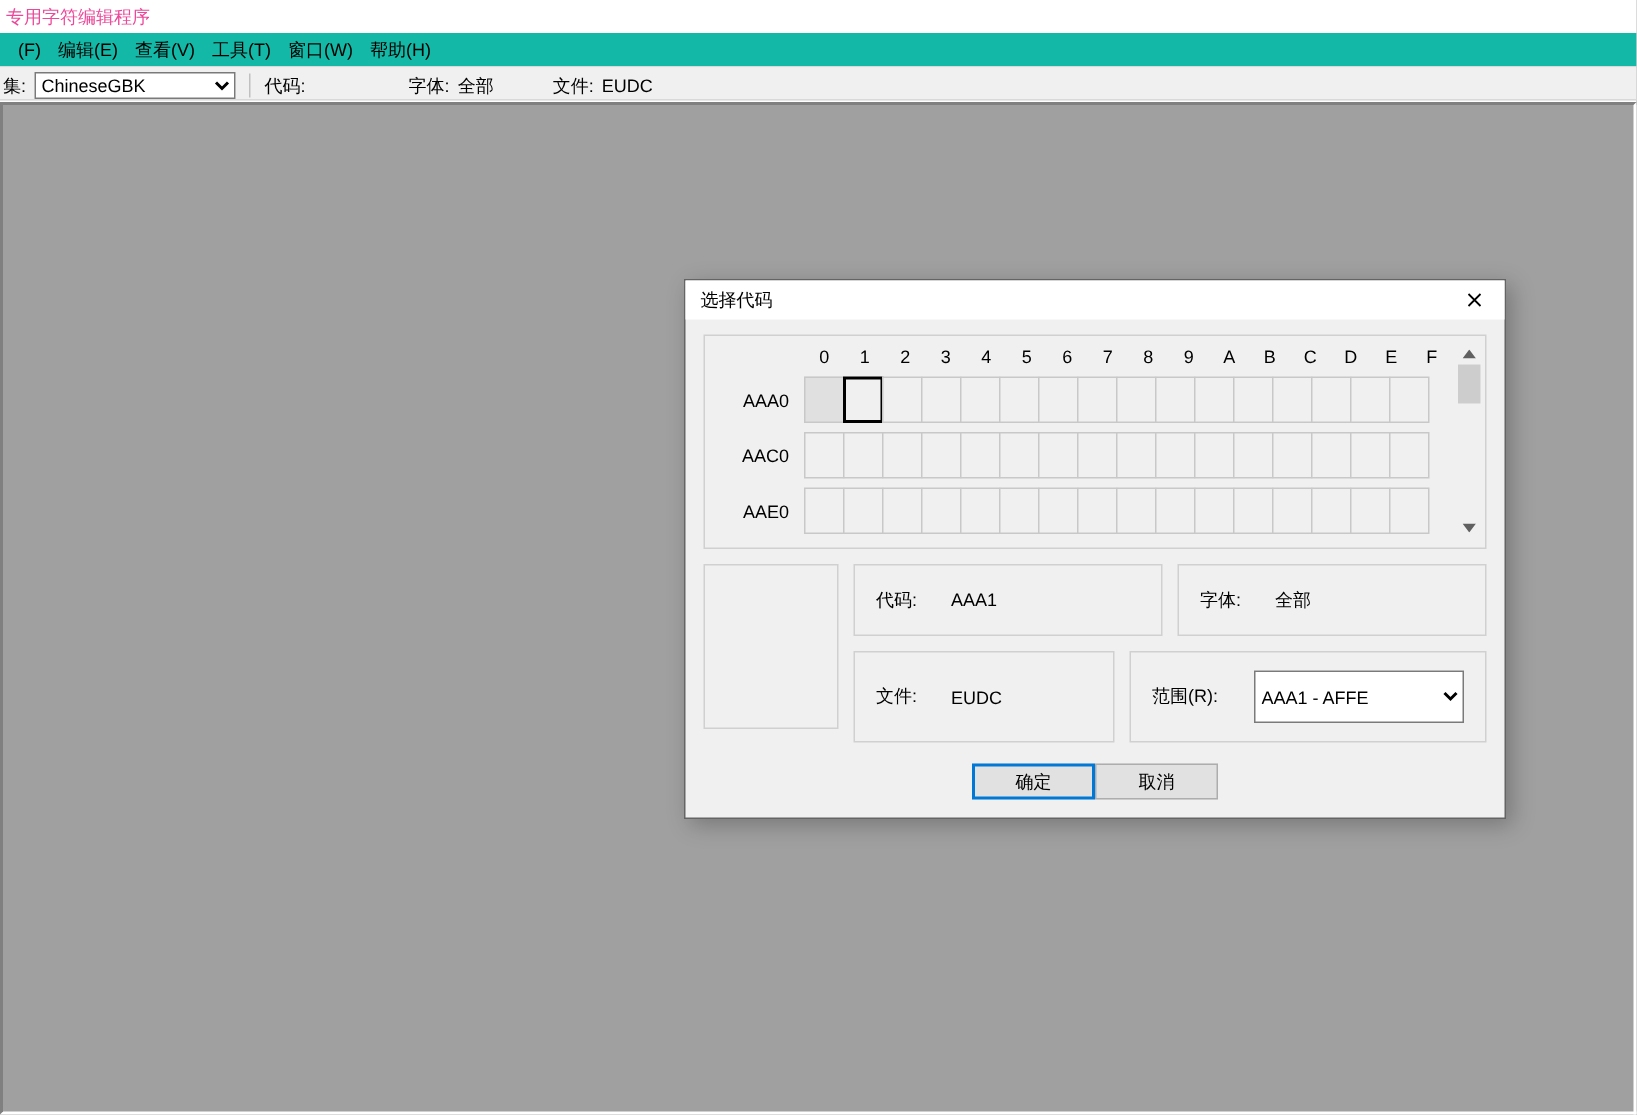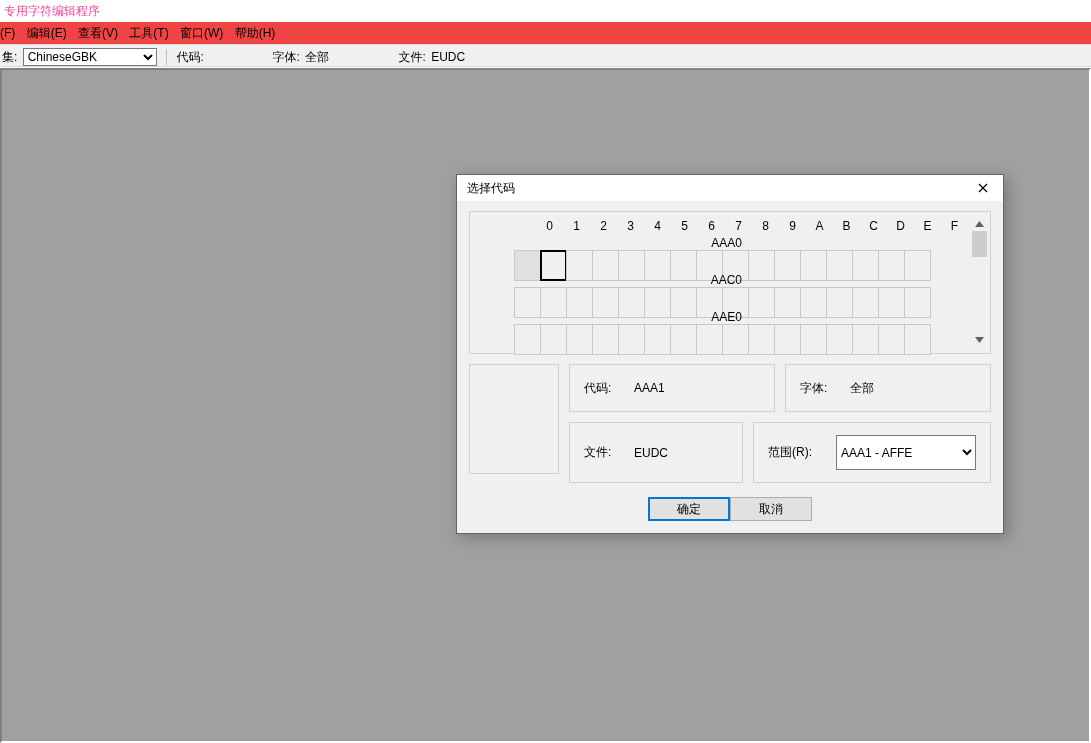--- a/index.html
+++ b/index.html
@@ -16,22 +16,22 @@
     height: 22px;
     line-height: 22px;
     padding-left: 4px;
     color: #ec4899;
     background: #fff;
     white-space: nowrap;
   }
   .menubar {
     height: 22px;
     line-height: 22px;
-    padding-left: 0;
-    background: #ef4444;
+    padding-left: 12px;
+    background: #14b8a6;
   }
   .menubar .mitem {
     display: inline-block;
     padding: 0 8px 0 0;
     cursor: default;
   }
   .toolbar-sep { border-top: 1px solid #d9d9d9; }
   .toolbar {
     height: 22px;
     line-height: 20px;
@@ -67,21 +67,21 @@
     background: #a0a0a0;
     border: 2px solid #fff;
     border-top-color: #808080;
     border-left-color: #808080;
   }
 
   
   .dialog {
     position: absolute;
     left: 456px;
-    top: 174px;
+    top: 186px;
     width: 548px;
     background: #f0f0f0;
     border: 1px solid #646464;
     box-shadow: 4px 4px 14px rgba(0,0,0,0.25);
   }
   .dlg-titlebar {
     height: 26px;
     display: flex;
     align-items: center;
     background: #fff;
@@ -116,21 +116,20 @@
   .col-heads .ch {
     width: 27px;
     text-align: center;
     font-size: 12px;
   }
   .rows { }
   .grow {
     display: flex;
     align-items: center;
     height: 37px;
-    flex-direction: column;
   }
   .rlabel {
     width: 60px;
     text-align: right;
     padding-right: 10px;
     font-size: 12px;
   }
   .cells { display: flex; gap: 0; }
   .cell {
     width: 27px;
@@ -235,21 +234,21 @@
   </select>
   <span class="sep"></span>
   <span class="pair">
     <span class="key">代码:</span>
     <span class="val"></span>
   </span>
   <span class="pair">
     <span class="key">字体:</span>
     <span class="val">全部</span>
   </span>
-  <span class="pair" style="margin-left:30px;">
+  <span class="pair" style="">
     <span class="key">文件:</span>
     <span class="val">EUDC</span>
   </span>
 </div>
 <div class="workspace"></div>
 
 <div class="dialog">
   <div class="dlg-titlebar">
     <span class="dlg-title">选择代码</span>
     <span class="dlg-close">

